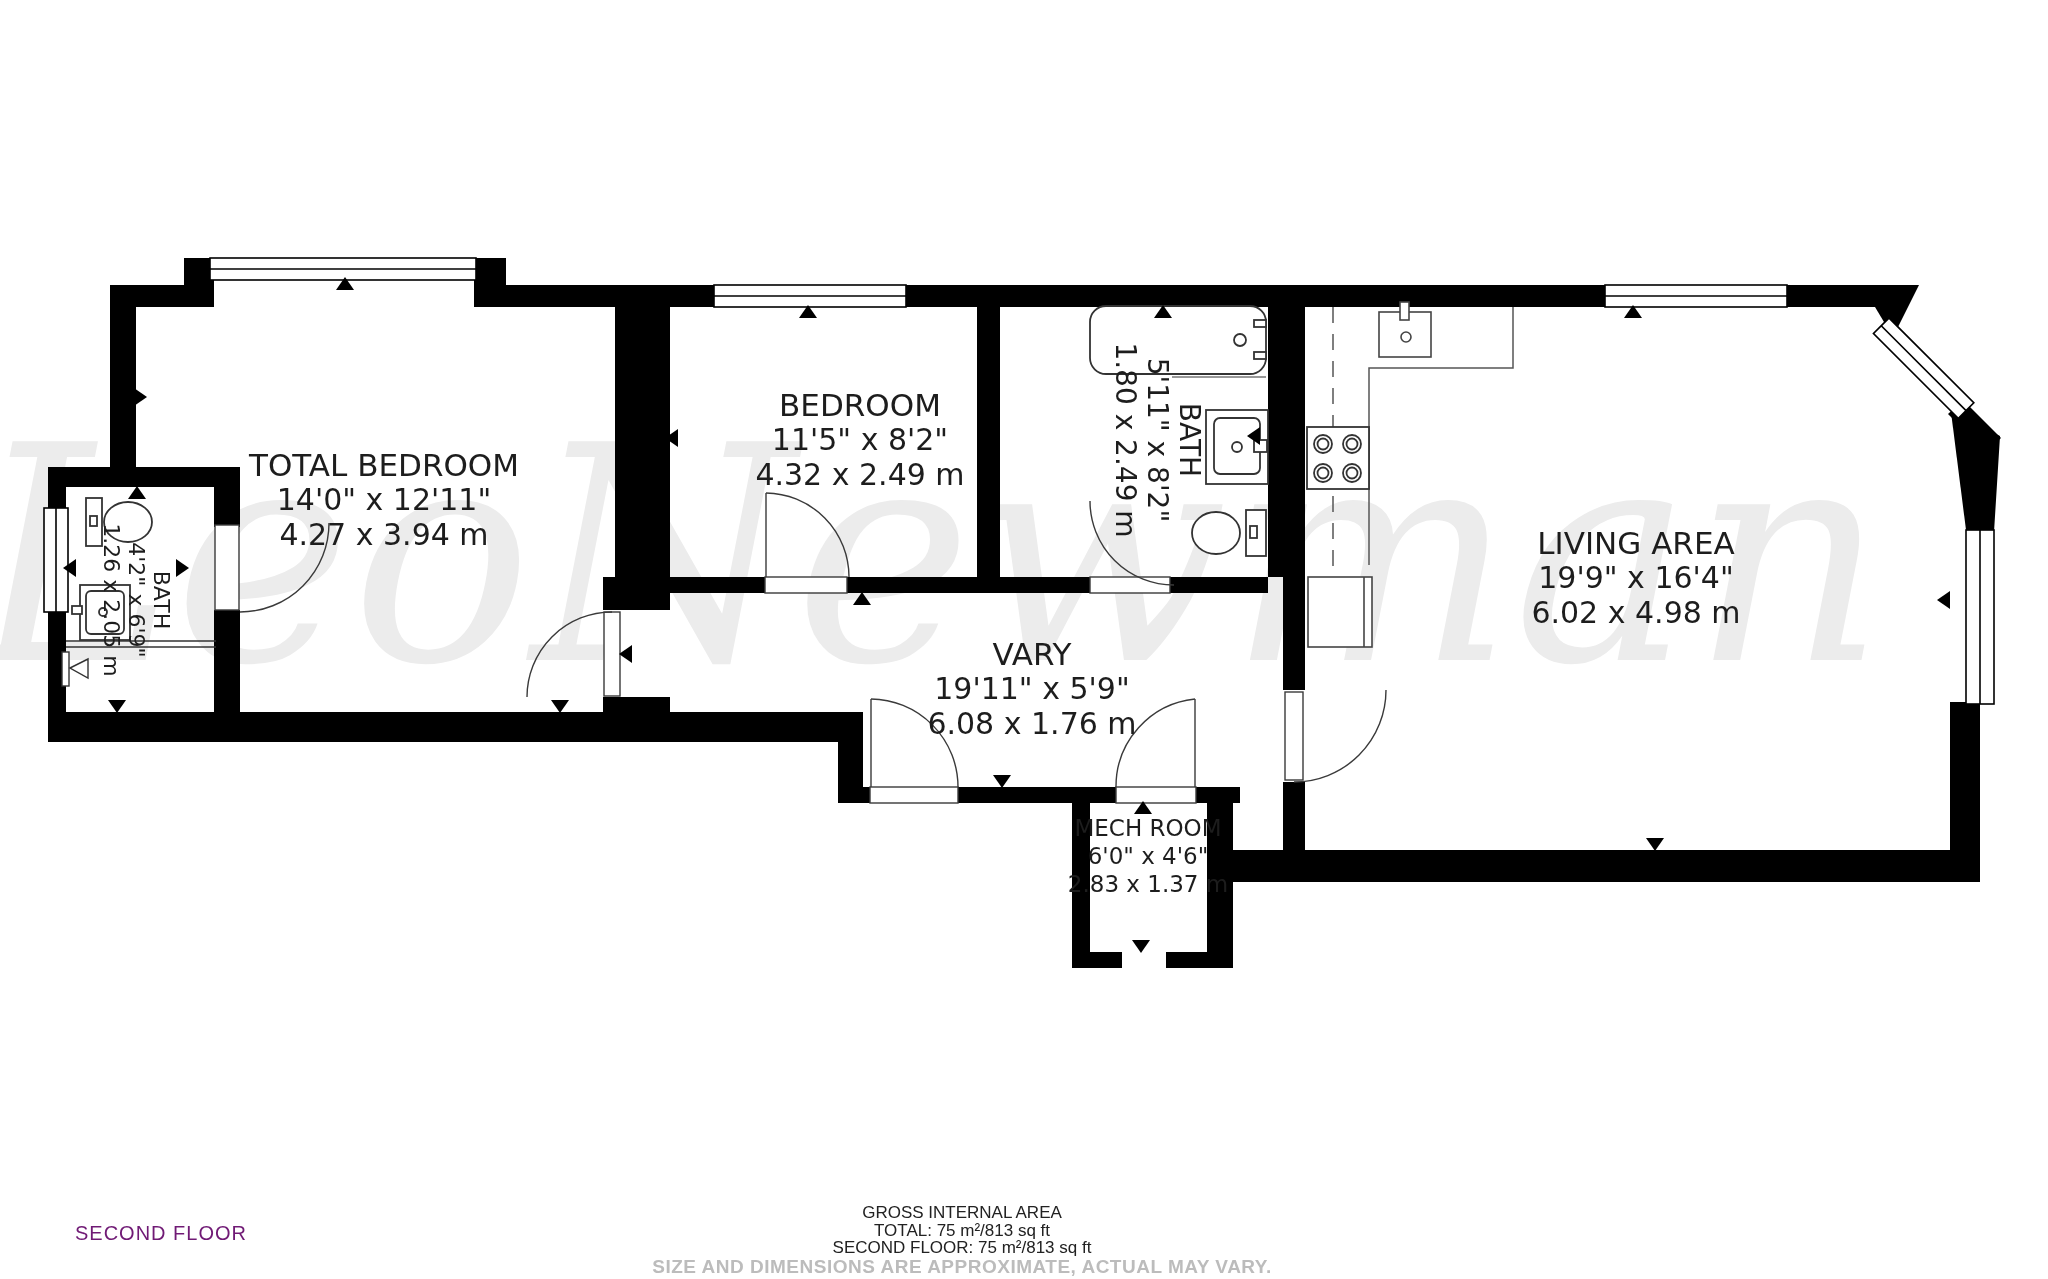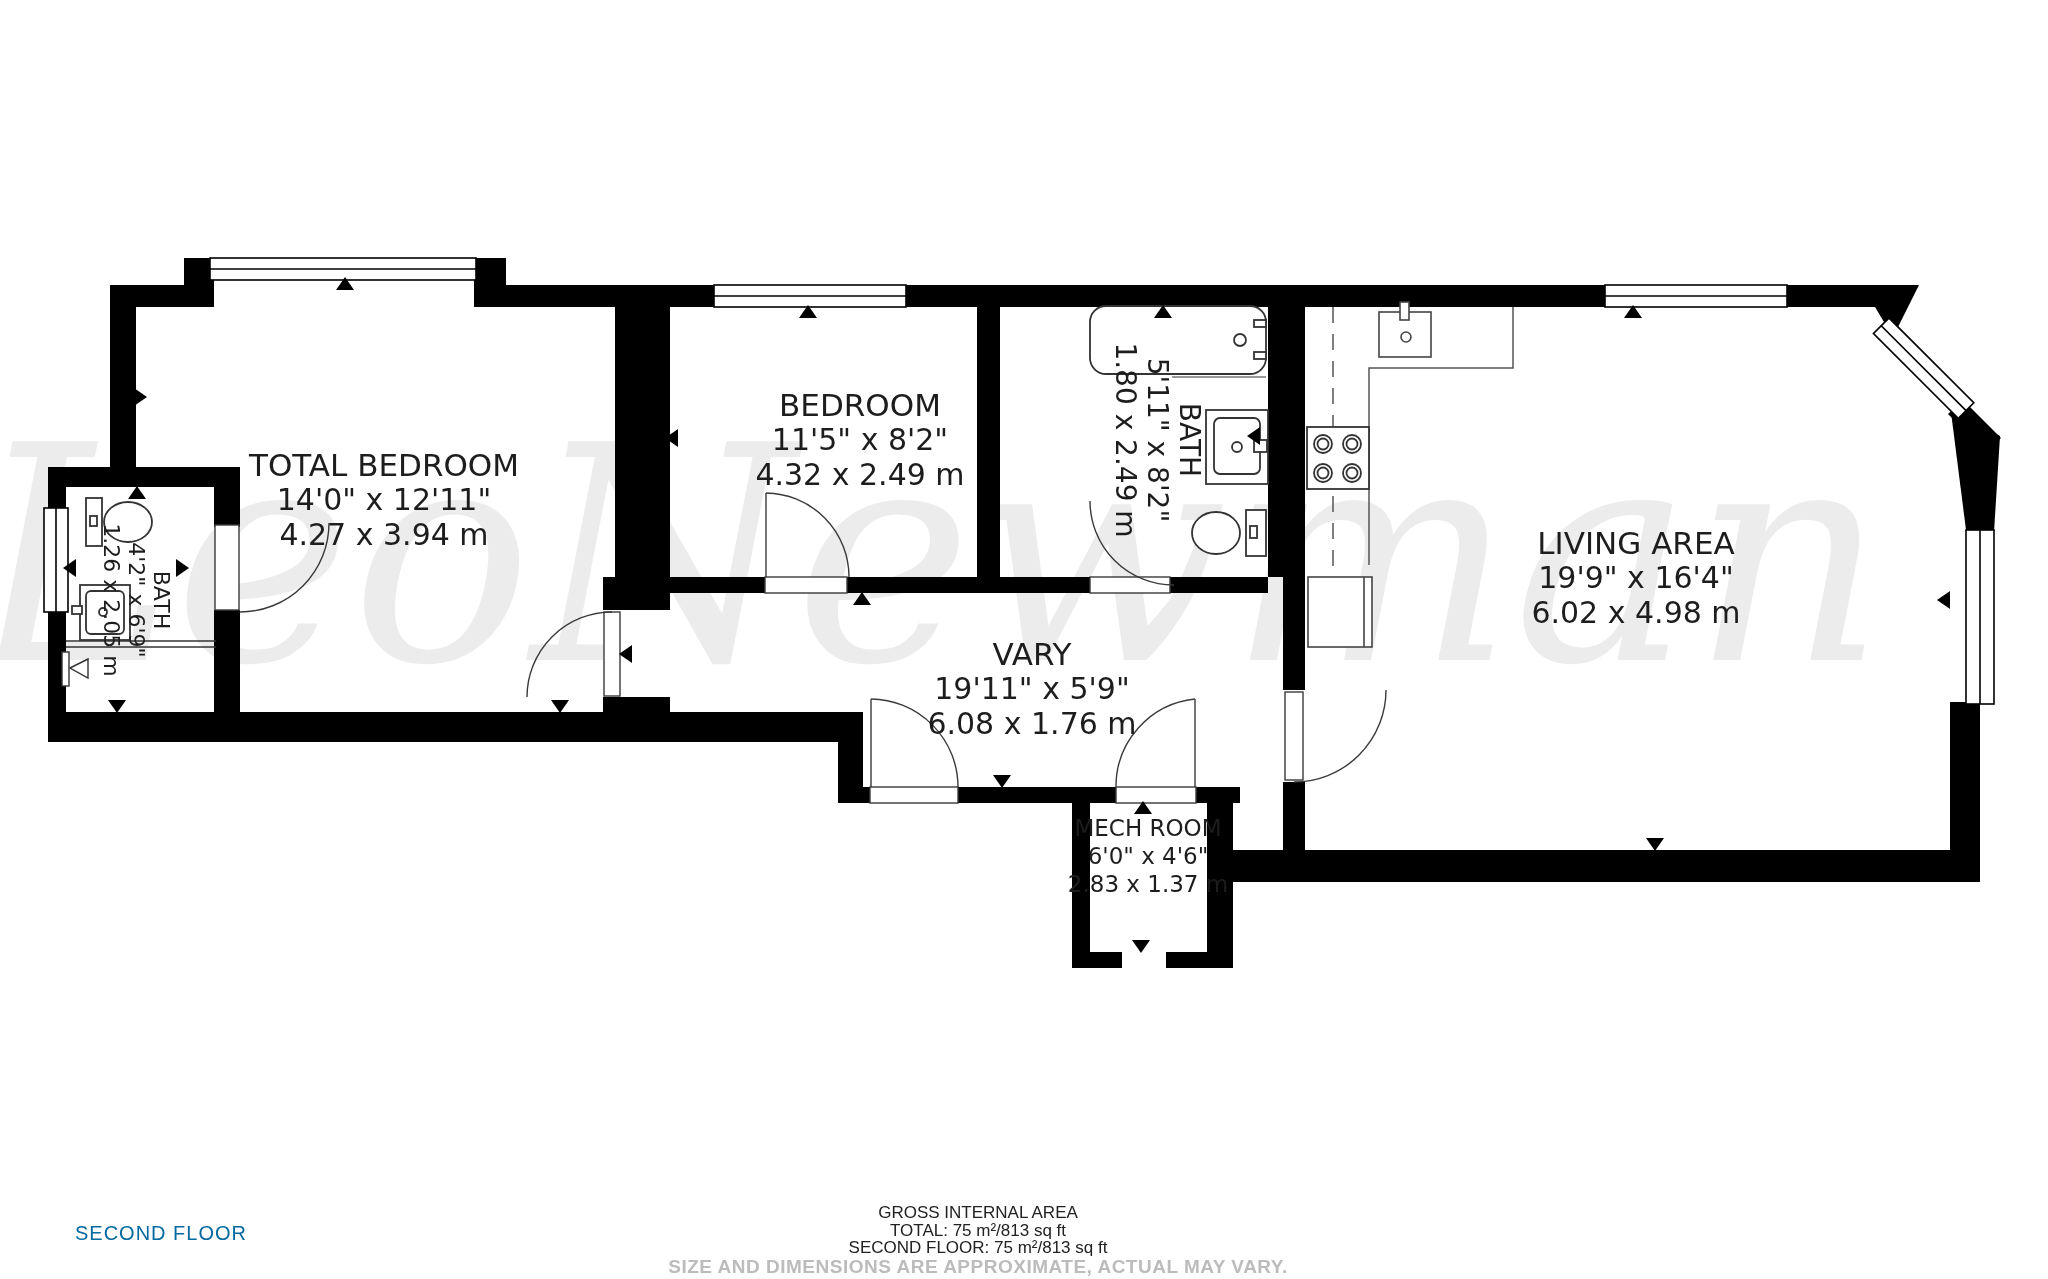--- a/index.html
+++ b/index.html
@@ -13,28 +13,28 @@
     transform:translate(-50%,-50%);line-height:1.14;color:#1d1d1d;
   }
   .room-label.vertical{transform:translate(-50%,-50%) rotate(90deg);}
   .room-label .rname{font-size:31px;}
   .room-label .rdim{font-size:30px;}
   .room-label.small .rname,{font-size:28px;}
   .label-bath .rname,.label-bath .rdim{font-size:28px;}
   .label-bath2 .rname,.label-bath2 .rdim{font-size:22px;}
   .label-mech .rname,.label-mech .rdim{font-size:23px;line-height:1.22;}
   .summary{
-    position:absolute;left:16px;top:1204px;width:1924px;text-align:center;
+    position:absolute;left:0;top:1204px;width:1924px;text-align:center;
     font-family:"Liberation Sans",sans-serif;font-size:17px;line-height:17px;color:#222;
   }
   .summary .line{margin:0 0 0.5px 0;}
   .summary .disclaimer{font-size:19px;color:#bcbcbc;margin-top:2px;letter-spacing:0.5px;font-weight:bold;}
   .floor-tag{
     position:absolute;left:75px;top:1222px;font-family:"Liberation Sans",sans-serif;
-    font-size:20px;color:#0369a1;letter-spacing:1px;
+    font-size:20px;color:#701a75;letter-spacing:1px;
   }
 </style>
 </head>
 <body>
 
 <div class="stage">
 
   <svg class="plan-svg" width="2048" height="1279" viewBox="0 0 2048 1279">
 
     <text x="930" y="660" text-anchor="middle" font-family="DejaVu Serif, serif" font-style="italic" font-size="300" fill="#ececec">LeoNewman</text>

